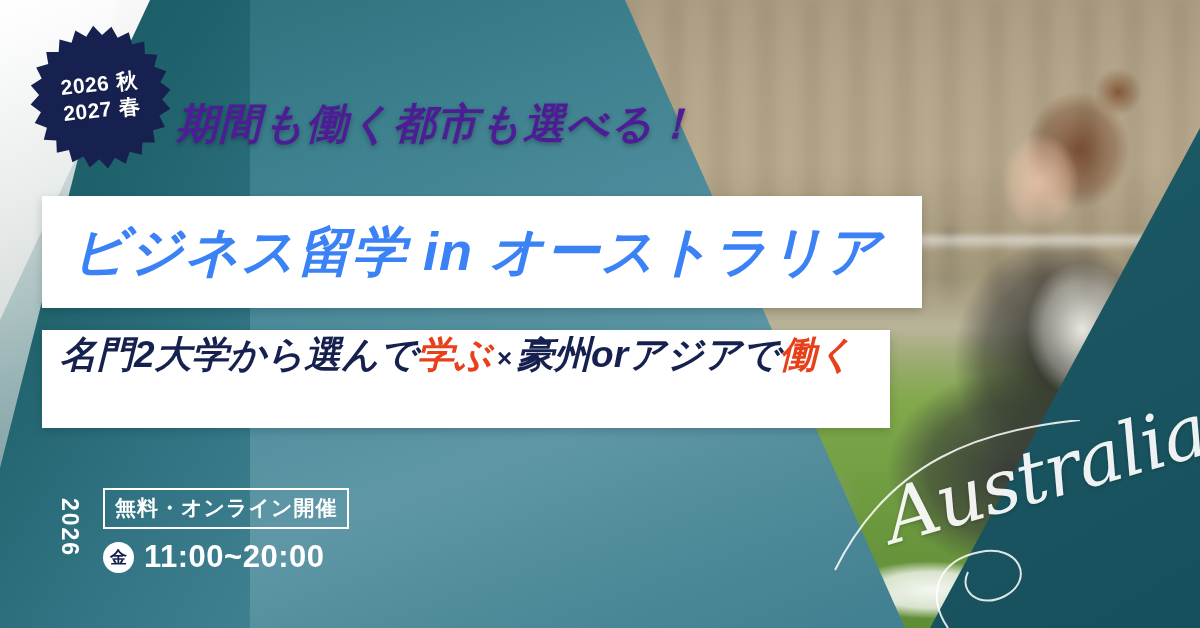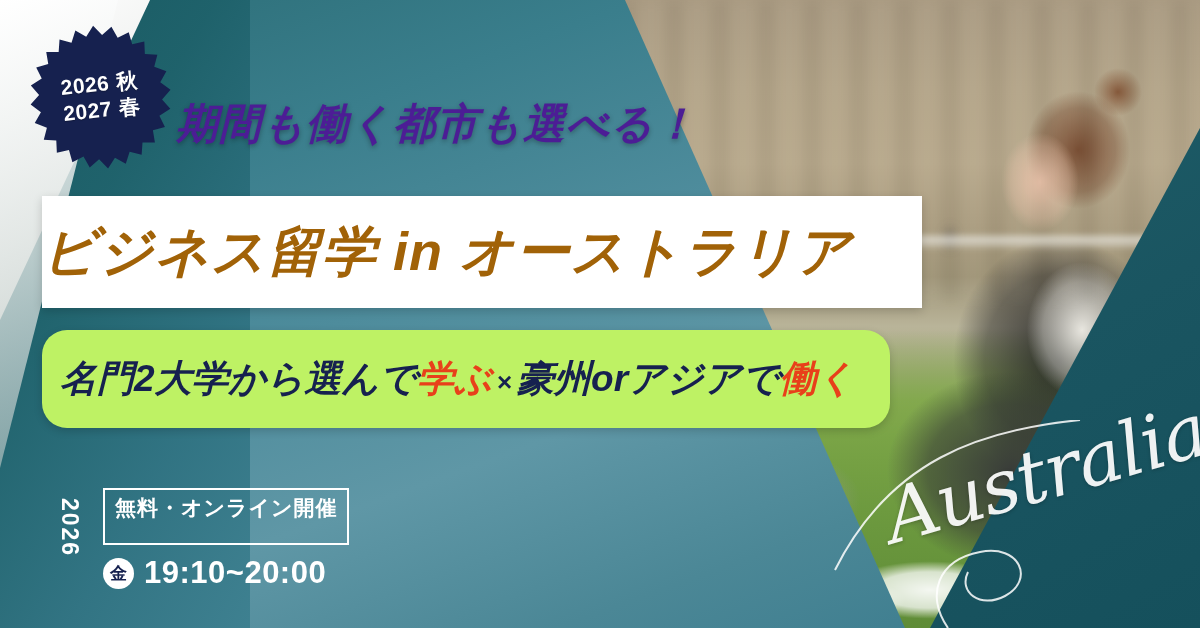--- a/index.html
+++ b/index.html
@@ -140,31 +140,32 @@
   }
 
   
   .title-box{
     position:absolute;left:42px;top:196px;width:880px;height:112px;
     background:#ffffff;
     box-shadow:0 3px 9px rgba(0,0,0,.17);
     display:flex;align-items:center;
   }
   .title-text{
-    color:#a16207;
+    margin-left:30px;
+    color:#3b82f6;
     font-size:54px;font-weight:bold;font-style:italic;
     letter-spacing:1px;white-space:nowrap;
   }
 
   
   .sub-box{
     position:absolute;left:42px;top:330px;width:848px;height:98px;
-    background:#bef264;
+    background:#ffffff;
     box-shadow:0 3px 9px rgba(0,0,0,.17);
-    display:flex;align-items:center;border-radius:25px;
+    display:flex;
   }
   .sub-text{
     margin-left:18px;
     font-size:37px;font-weight:bold;font-style:italic;
     color:#16214f;letter-spacing:0px;white-space:nowrap;
   }
   .sub-text .hi{color:#e8401a;}
   .sub-text .x{font-size:26px;margin:0 5px;font-style:normal;}
 
   
@@ -184,21 +185,21 @@
     line-height:.96;letter-spacing:-1px;
     margin-top:4px;
   }
   .date-right{
     margin-left:18px;margin-top:10px;
     display:flex;flex-direction:column;gap:10px;
   }
   .free-box{
     border:2px solid #ffffff;
     color:#ffffff;font-size:21px;font-weight:bold;
-    padding:4px 10px 21px 10px;letter-spacing:1px;
+    padding:4px 10px 5px 10px;letter-spacing:1px;
     display:inline-block;white-space:nowrap;
   }
   .timerow{display:flex;align-items:center;gap:10px;}
   .daycircle{
     width:31px;height:31px;border-radius:50%;
     background:#ffffff;color:#16214f;
     font-size:17px;font-weight:bold;
     display:flex;align-items:center;justify-content:center;
   }
   .timetext{
@@ -268,18 +269,18 @@
       <span>名門2大学から選んで</span><span class="hi">学ぶ</span><span class="x">×</span><span>豪州orアジアで</span><span class="hi">働く</span>
     </div>
   </div>
 
   <div class="datewrap">
     <div class="year-vert">2026</div>
     <div class="date-right">
       <div class="free-box">無料・オンライン開催</div>
       <div class="timerow">
         <div class="daycircle">金</div>
-        <div class="timetext">19:10~20:00</div>
+        <div class="timetext">11:00~20:00</div>
       </div>
     </div>
   </div>
 
 </div>
 
 </body></html>

